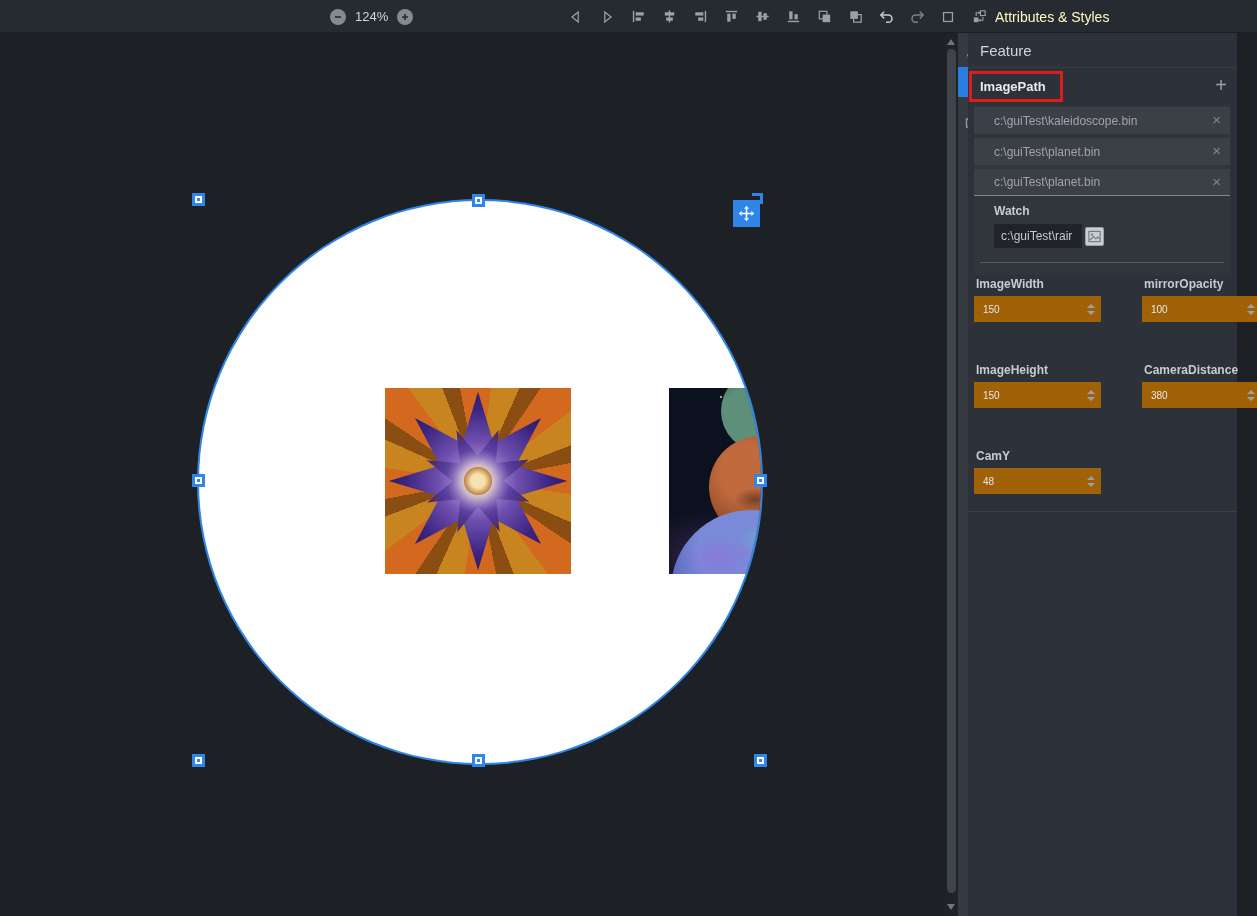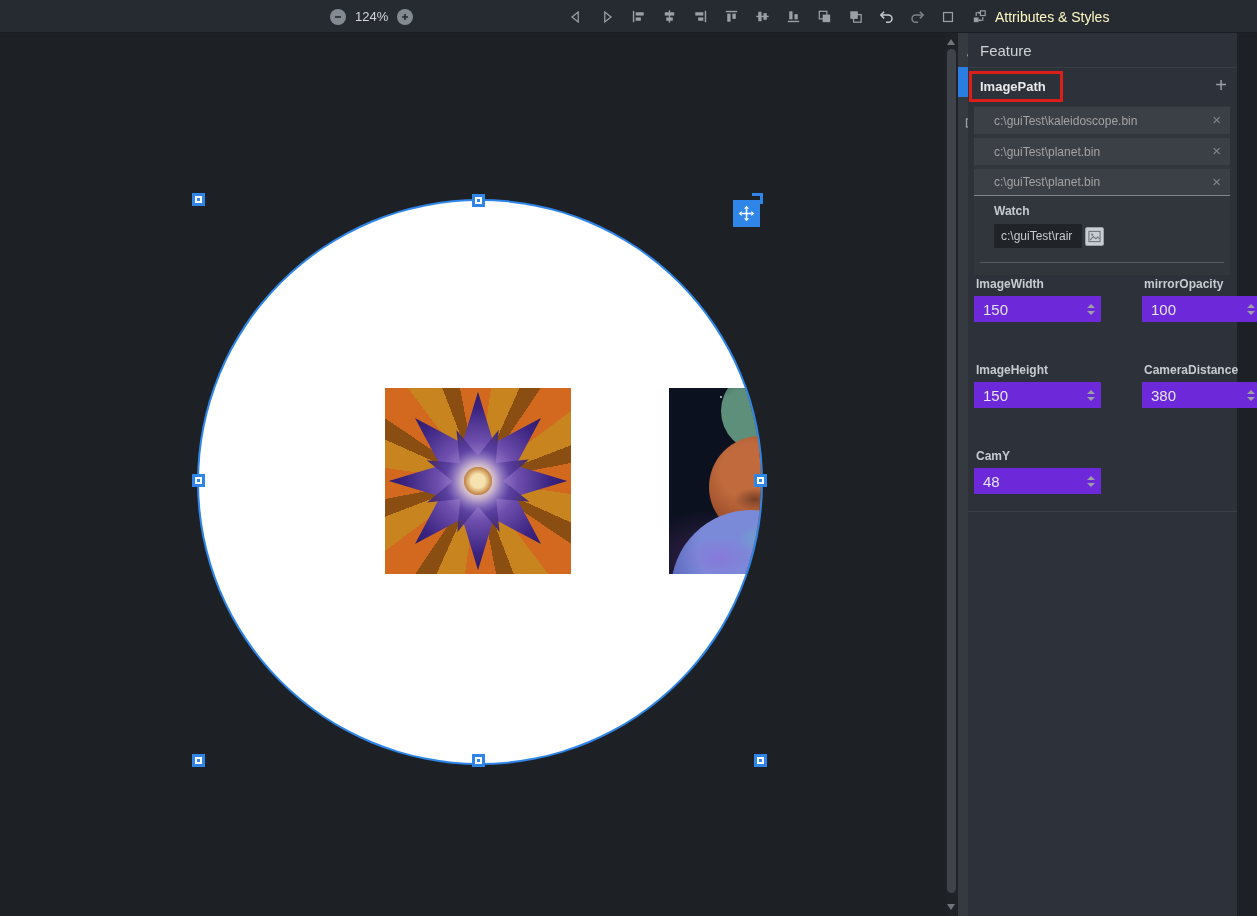--- a/index.html
+++ b/index.html
@@ -91,21 +91,21 @@
   .path-edit { padding:8px 0 0 20px; }
   .path-edit-label { color:#c6cbd1; font-size:12px; font-weight:bold; }
   .path-edit-row { display:flex; align-items:center; gap:3px; margin-top:6px; }
   .path-input { width:88px; height:24px; background:#202428; border:none; color:#c6cbd1; font-size:12px; padding:0 4px 0 7px; font-family:"Liberation Sans", sans-serif; }
   .img-pick-btn { width:19px; height:19px; background:#c9ced4; border:1px solid #9aa0a8; border-radius:2px; display:flex; align-items:center; justify-content:center; cursor:pointer; padding:0; }
   .list-divider { border:none; border-top:1px solid #565c64; margin:14px 6px 12px 6px; }
 
   .fields-grid { position:absolute; left:6px; top:244px; width:256px; display:grid; grid-template-columns:127px 119px; column-gap:10px; row-gap:14px;gap:41px; }
   .fcell .flabel { color:#c6cbd1; font-size:12px; font-weight:bold; margin:0 0 5px 2px; }
   .fwrap { position:relative; height:26px; }
-  .fwrap input { width:100%; height:26px; background:#6d28d9; border:none; color:#e3e6ea; font-size:15px; padding:0 20px 0 9px; font-family:"Liberation Sans", sans-serif; }
+  .fwrap input { width:100%; height:26px; background:#a16207; border:none; color:#e3e6ea; font-size:10px; padding:0 20px 0 9px; font-family:"Liberation Sans", sans-serif; }
   .spinner { position:absolute; right:6px; top:0; height:26px; display:flex; flex-direction:column; justify-content:center; gap:3px; cursor:pointer; }
   .spin-up { width:0; height:0; border-left:4px solid transparent; border-right:4px solid transparent; border-bottom:4.5px solid #9aa0a6; }
   .spin-down { width:0; height:0; border-left:4px solid transparent; border-right:4px solid transparent; border-top:4.5px solid #9aa0a6; }
   .sect-divider { position:absolute; left:0; top:478px; width:269px; border:none; border-top:1px solid #3a3f46; }
 
   svg { display:block; }
 </style>
 </head>
 <body>
 

